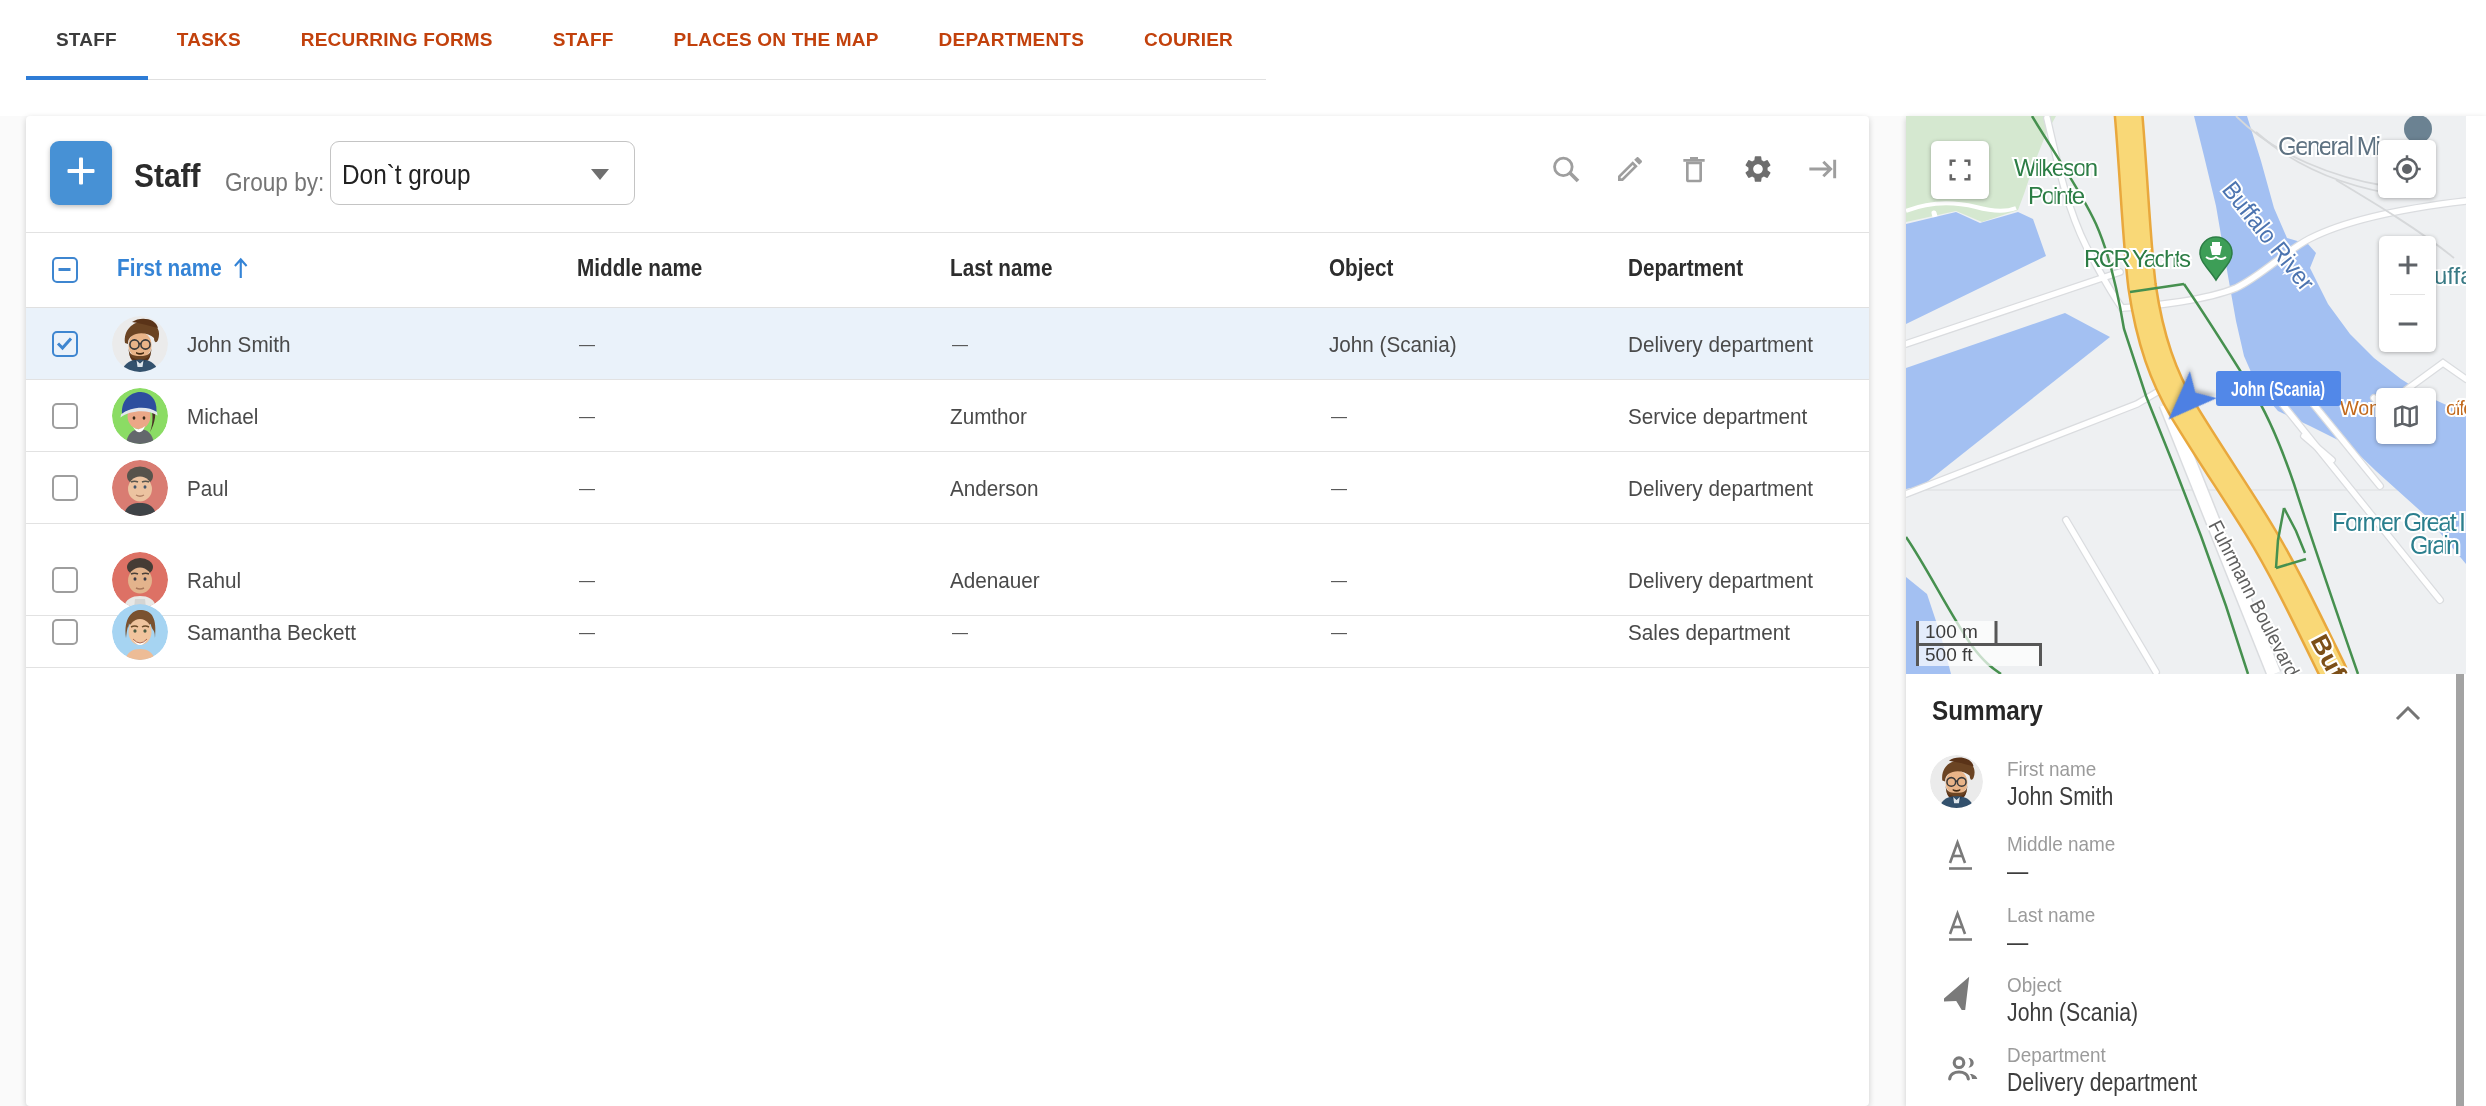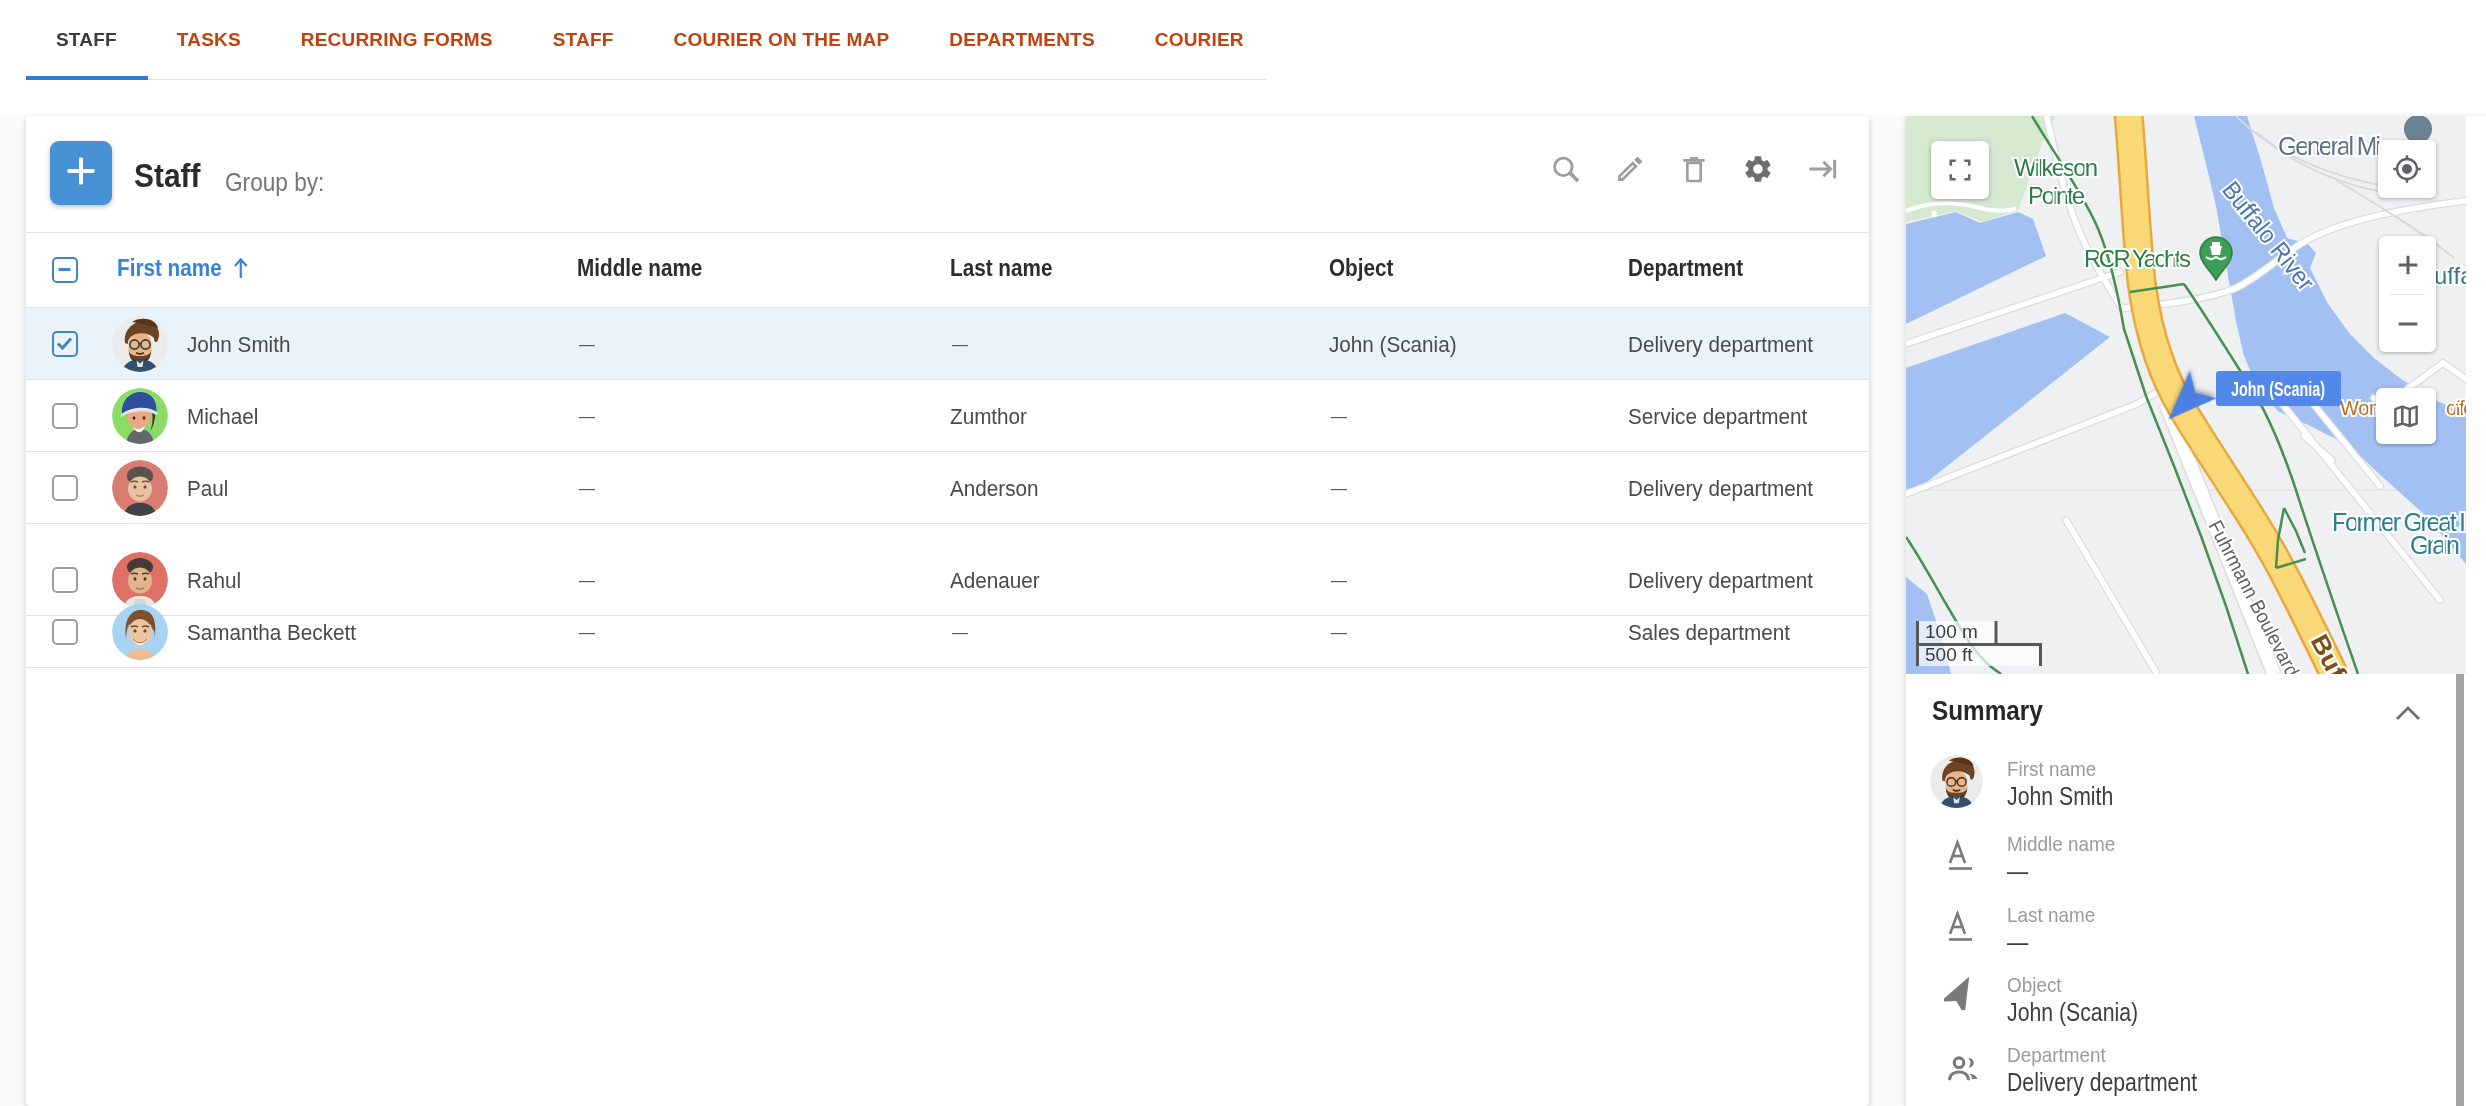--- a/index.html
+++ b/index.html
@@ -117,33 +117,37 @@
   </defs>
 </svg>
 <div class="page">
 
   <div class="tabbar">
     <div class="tabs">
       <div class="tab active">STAFF</div>
       <div class="tab">TASKS</div>
       <div class="tab">RECURRING FORMS</div>
       <div class="tab">STAFF</div>
-      <div class="tab">COURIER ON THE MAP</div>
+      <div class="tab">PLACES ON THE MAP</div>
       <div class="tab">DEPARTMENTS</div>
       <div class="tab">COURIER</div>
     </div>
     <div class="tabborder"></div>
     <div class="tabline"></div>
   </div>
 
   <div class="card" id="leftcard">
     <div class="toolbar">
       <div class="addbtn"></div>
       <div class="cardtitle">Staff</div>
       <div class="groupby">Group by:</div>
+      <div class="select">
+          <span class="val">Don`t group</span>
+          <span class="arr"></span>
+        </div>
       <svg class="ticon" style="left:1524px" viewBox="0 0 24 24">
           <path fill="none" stroke="#9e9e9e" stroke-width="2.1" d="M10 3.8a6.6 6.6 0 1 1 0 13.2 6.6 6.6 0 0 1 0-13.2z"></path>
           <path stroke="#9e9e9e" stroke-width="2.8" d="M15 15 L21 21"></path>
         </svg>
       <svg class="ticon" style="left:1588px" viewBox="0 0 24 24">
           <path fill="#9e9e9e" d="M14.06 9.02l.92.92L5.92 19H5v-.92l9.06-9.06M17.66 3c-.25 0-.51.1-.7.29l-1.83 1.83 3.75 3.75 1.83-1.83c.39-.39.39-1.02 0-1.41l-2.34-2.34c-.2-.2-.45-.29-.71-.29zm-3.6 3.19L3 17.25V21h3.75L17.81 9.94l-3.75-3.75z"></path>
         </svg>
       <svg class="ticon" style="left:1652px" viewBox="0 0 24 24">
           <path fill="none" stroke="#9e9e9e" stroke-width="2" d="M7 7.5h10V20a1 1 0 0 1-1 1H8a1 1 0 0 1-1-1V7.5z"></path>
           <path fill="#9e9e9e" d="M9 3h6v1.5h5v2H4v-2h5z"></path>

